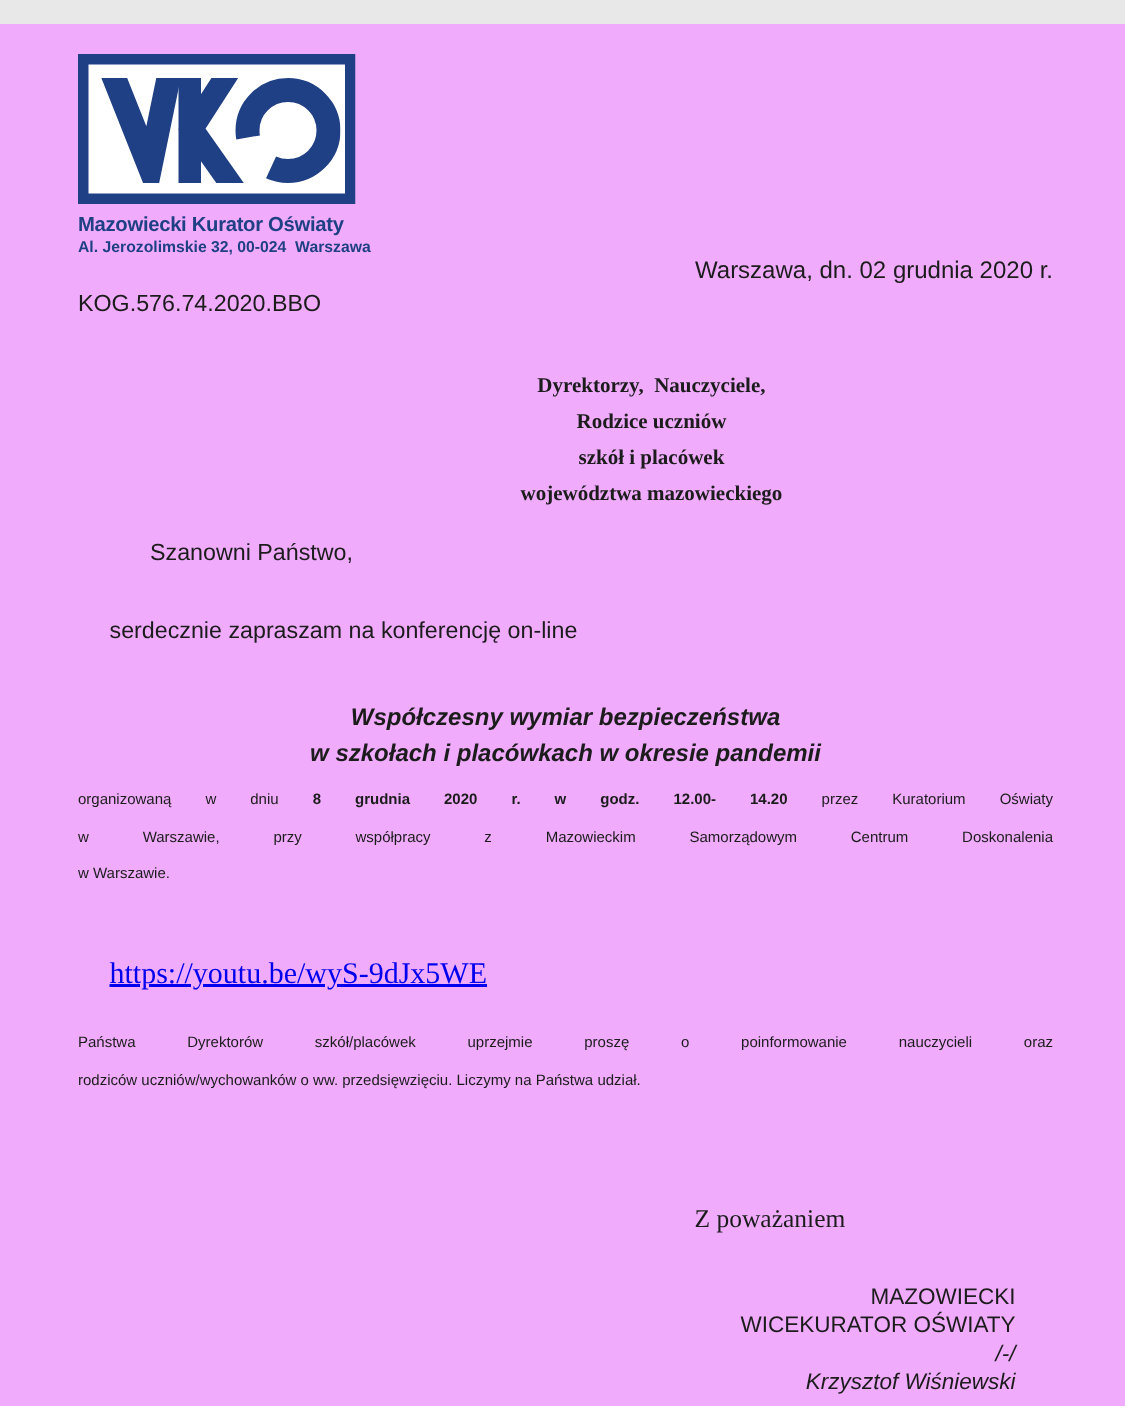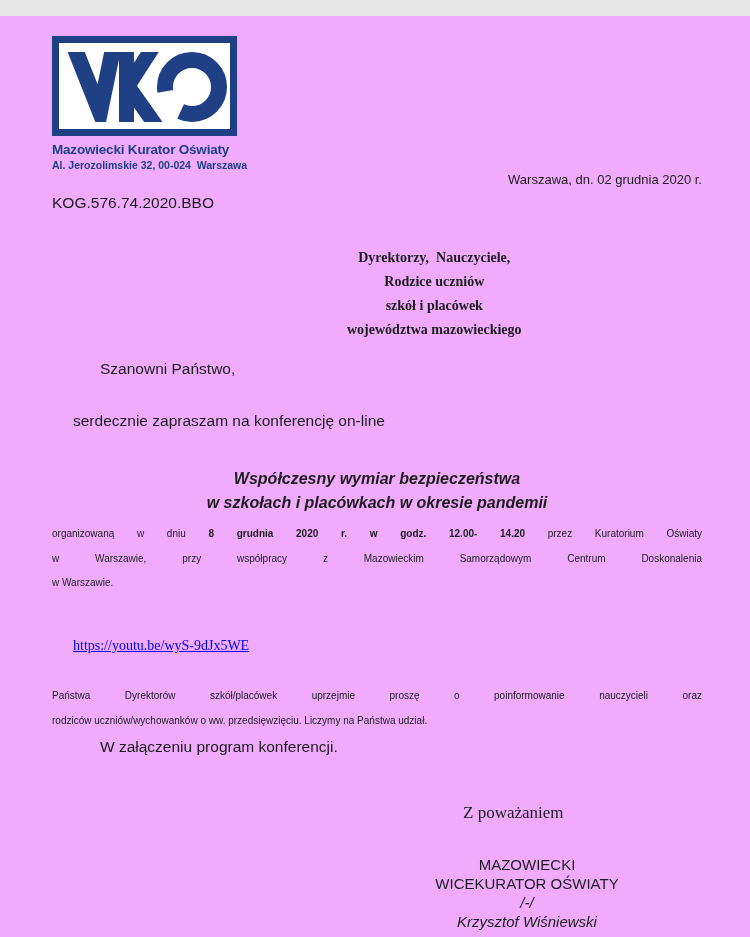--- a/index.html
+++ b/index.html
@@ -23,21 +23,21 @@
     left: 52px; top: 126px; width: 190px;
     font-size: 13.5px; font-weight: bold; letter-spacing: -0.2px;
     color: #1f4084;
   }
   .org-address {
     left: 52px; top: 143px; width: 190px; text-align: center;
     font-size: 10.5px; font-weight: bold; white-space: pre;
     color: #1f4084;
   }
 
-  .date-line { right: 48px; top: 156px; font-size: 13px; }
+  .date-line { right: 48px; top: 156px; font-size: 16px; }
   .ref-number { left: 52px; top: 178px; font-size: 15.5px; }
 
   .recipient {
     left: 347px; top: 230px;
     font-family: Liberation Serif, serif;
     font-weight: bold; font-size: 14px; line-height: 24px; text-align: center;
   }
   .recipient div { white-space: pre; }
 
   .salutation { left: 100px; top: 344px; font-size: 15.5px; }
@@ -51,30 +51,30 @@
 
   .para { left: 52px; width: 650px; font-size: 10px; line-height: 24.5px; }
   .para-1 { top: 506px; }
   .para-2 { top: 668px; }
   .jline { text-align: justify; text-align-last: justify; white-space: normal; }
 
   .link-intro { left: 100px; top: 597px; font-size: 15.5px; }
   .conf-link {
     left: 73px; top: 622px;
     font-family: "Liberation Serif", serif;
-    font-size: 14px; color: #0000ee; text-decoration: underline;
+    font-size: 20px; color: #0000ee; text-decoration: underline;
   }
   .attachment-note { left: 100px; top: 722px; font-size: 15.5px; }
 
   .closing-salutation {
     left: 463px; top: 787px;
     font-family: "Liberation Serif", serif; font-size: 17px;
   }
   .signature {
-    left: 377px; top: 839px; width: 300px; text-align: center;
+    left: 377px; top: 839px; width: 300px; text-align: right;
     font-size: 15px; line-height: 19px;
   }
   .signature .italic { font-style: italic; }
 </style>
 </head>
 <body>
 
 <div class="page">
 
   <div class="abs logo-box">
@@ -124,21 +124,20 @@
     <div>w Warszawie.</div>
   </div>
 
   <a class="abs conf-link" href="#">https://youtu.be/wyS-9dJx5WE</a>
 
   <div class="abs para para-2">
     <div class="jline">Państwa Dyrektorów szkół/placówek uprzejmie proszę o poinformowanie nauczycieli oraz</div>
     <div>rodziców uczniów/wychowanków o ww. przedsięwzięciu. Liczymy na Państwa udział.</div>
   </div>
 
-  <div class="abs attachment-note">W załączeniu program konferencji.</div>
 
   <div class="abs closing-salutation">Z poważaniem</div>
 
   <div class="abs signature">
     <div>MAZOWIECKI</div>
     <div>WICEKURATOR OŚWIATY</div>
     <div class="italic">/-/</div>
     <div class="italic">Krzysztof Wiśniewski</div>
   </div>
 

